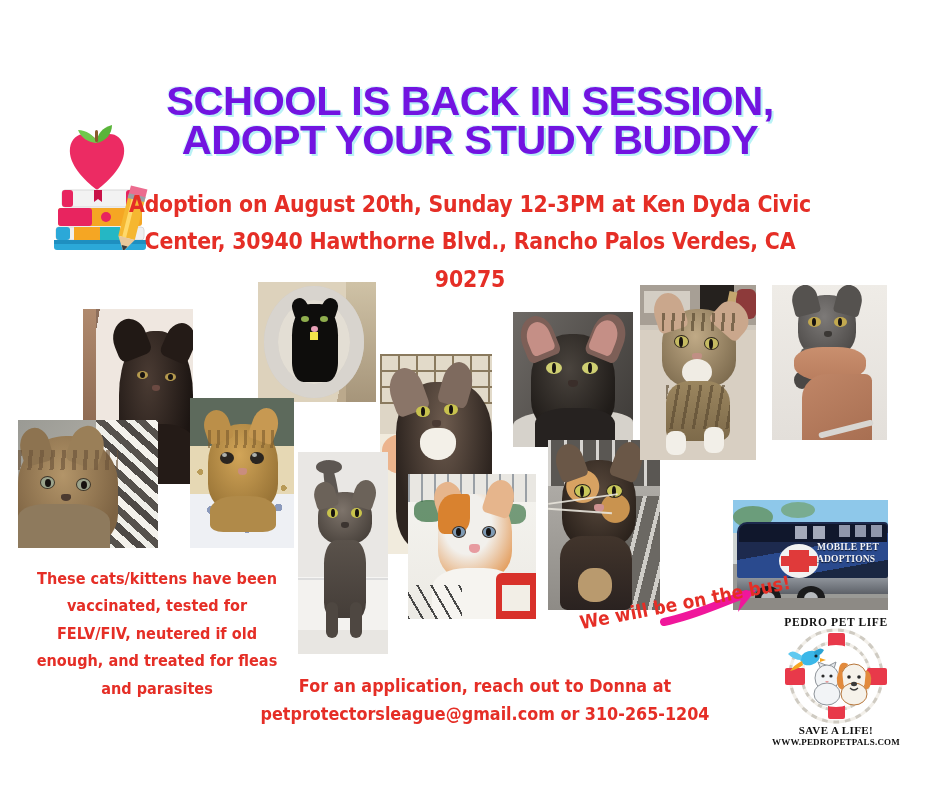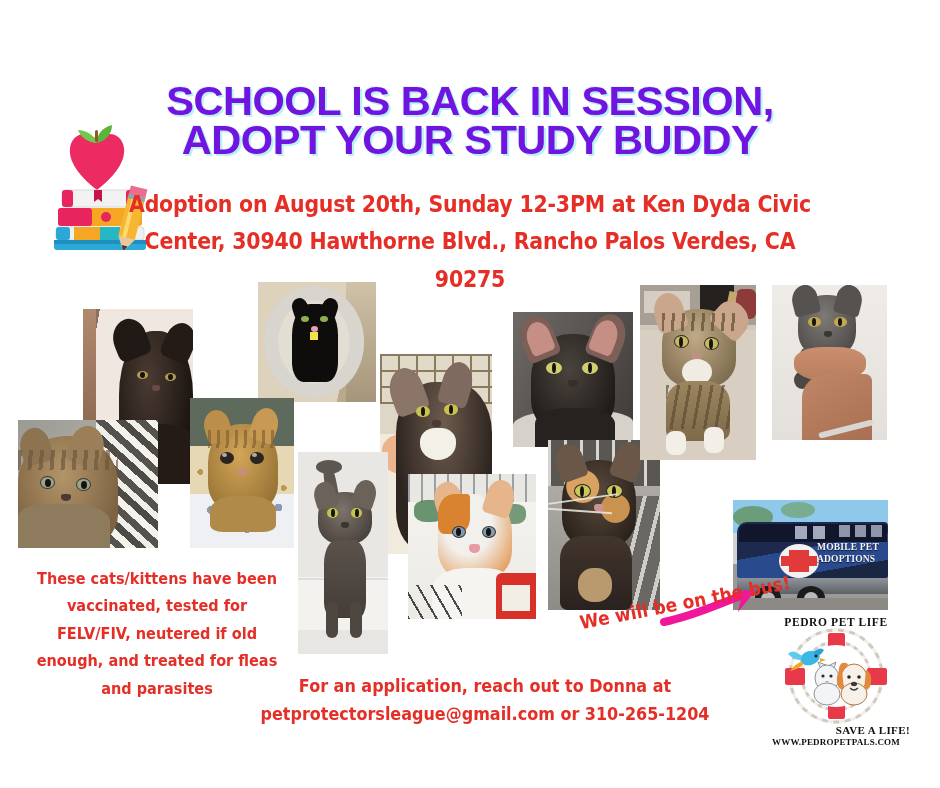--- a/index.html
+++ b/index.html
@@ -97,21 +97,21 @@
 
   
   #logo { position: absolute; left: 762px; top: 616px; width: 148px; height: 140px; }
   #logo .logo-title {
     position: absolute; left: 0; top: 0; width: 148px;
     text-align: center; font-family: "Liberation Serif", serif;
     font-weight: 700; font-size: 11.5px; letter-spacing: 0.6px; color: #111;
   }
   #logo .logo-save {
     position: absolute; left: 0; top: 108px; width: 148px;
-    text-align: right; font-family: "Liberation Serif", serif;
+    text-align: center; font-family: "Liberation Serif", serif;
     font-weight: 700; font-size: 11px; letter-spacing: 0.4px; color: #111;
   }
   #logo .logo-url {
     position: absolute; left: 0; top: 121px; width: 148px;
     text-align: center; font-family: "Liberation Serif", serif;
     font-weight: 700; font-size: 9px; letter-spacing: 0.2px; color: #111;
   }
 </style>
 </head>
 <body>

